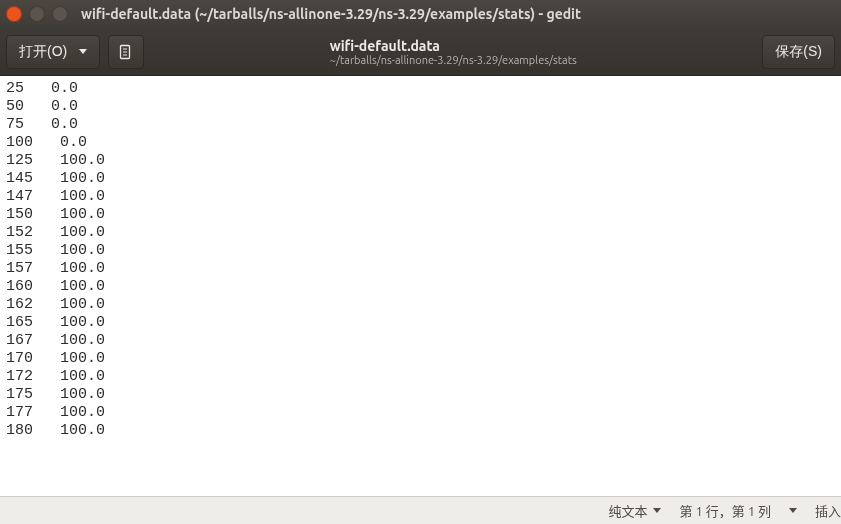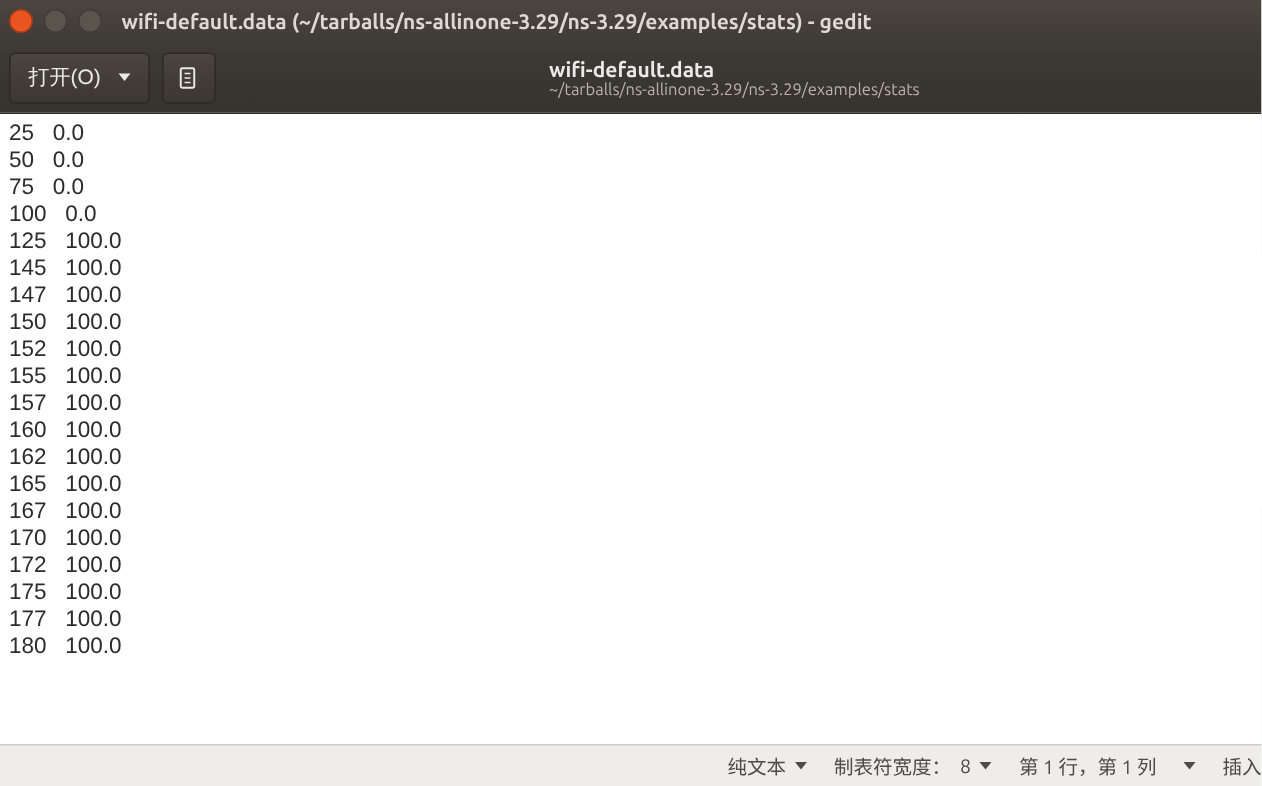--- a/index.html
+++ b/index.html
@@ -63,21 +63,21 @@
   .tb-spacer { flex: 1; }
   .tb-title {
     display: flex; flex-direction: column; align-items: flex-start;
     color: #eceae6;
   }
   .tb-title .fname { font-size: 14px; font-weight: bold; }
   .tb-title .fpath { font-size: 11px; color: #b8b4ac; }
   .content {
     flex: 1;
     background: #ffffff;
-    font-family: Liberation Sans, sans-serif;
+    font-family: Liberation Mono, monospace;
     font-size: 15px;
     line-height: 18px;
     color: #2c2c2c;
     padding: 4px 6px;
     white-space: pre;
     overflow: auto;
   }
   .statusbar {
     height: 28px;
     background: #efedea;
@@ -122,20 +122,23 @@
       <line x1="5" y1="8" x2="9" y2="8" stroke="#eceae6" stroke-width="1"></line>
       <line x1="5" y1="11" x2="9" y2="11" stroke="#eceae6" stroke-width="1"></line>
     </svg>
   </button>
   <div class="tb-spacer"></div>
   <div class="tb-title">
     <div class="fname">wifi-default.data</div>
     <div class="fpath">~/tarballs/ns-allinone-3.29/ns-3.29/examples/stats</div>
   </div>
   <div class="tb-spacer"></div>
+  <button class="tb-btn">
+    <span>保存(S)</span>
+  </button>
 </div>
 
 <div class="content" id="file-content">25   0.0
 50   0.0
 75   0.0
 100   0.0
 125   100.0
 145   100.0
 147   100.0
 150   100.0
@@ -151,24 +154,19 @@
 175   100.0
 177   100.0
 180   100.0</div>
 
 <div class="statusbar">
   <div class="status-item">
     <span>纯文本</span>
     <span class="chevron"></span>
   </div>
   <div class="status-item">
-    <span>制表符宽度：</span>
-    <span>8</span>
-    <span class="chevron"></span>
-  </div>
-  <div class="status-item">
     <span>第 1 行，第 1 列</span>
   </div>
   <div class="status-item">
     <span class="chevron"></span>
   </div>
   <div class="status-item">插入</div>
 </div>
 
 </body></html>

